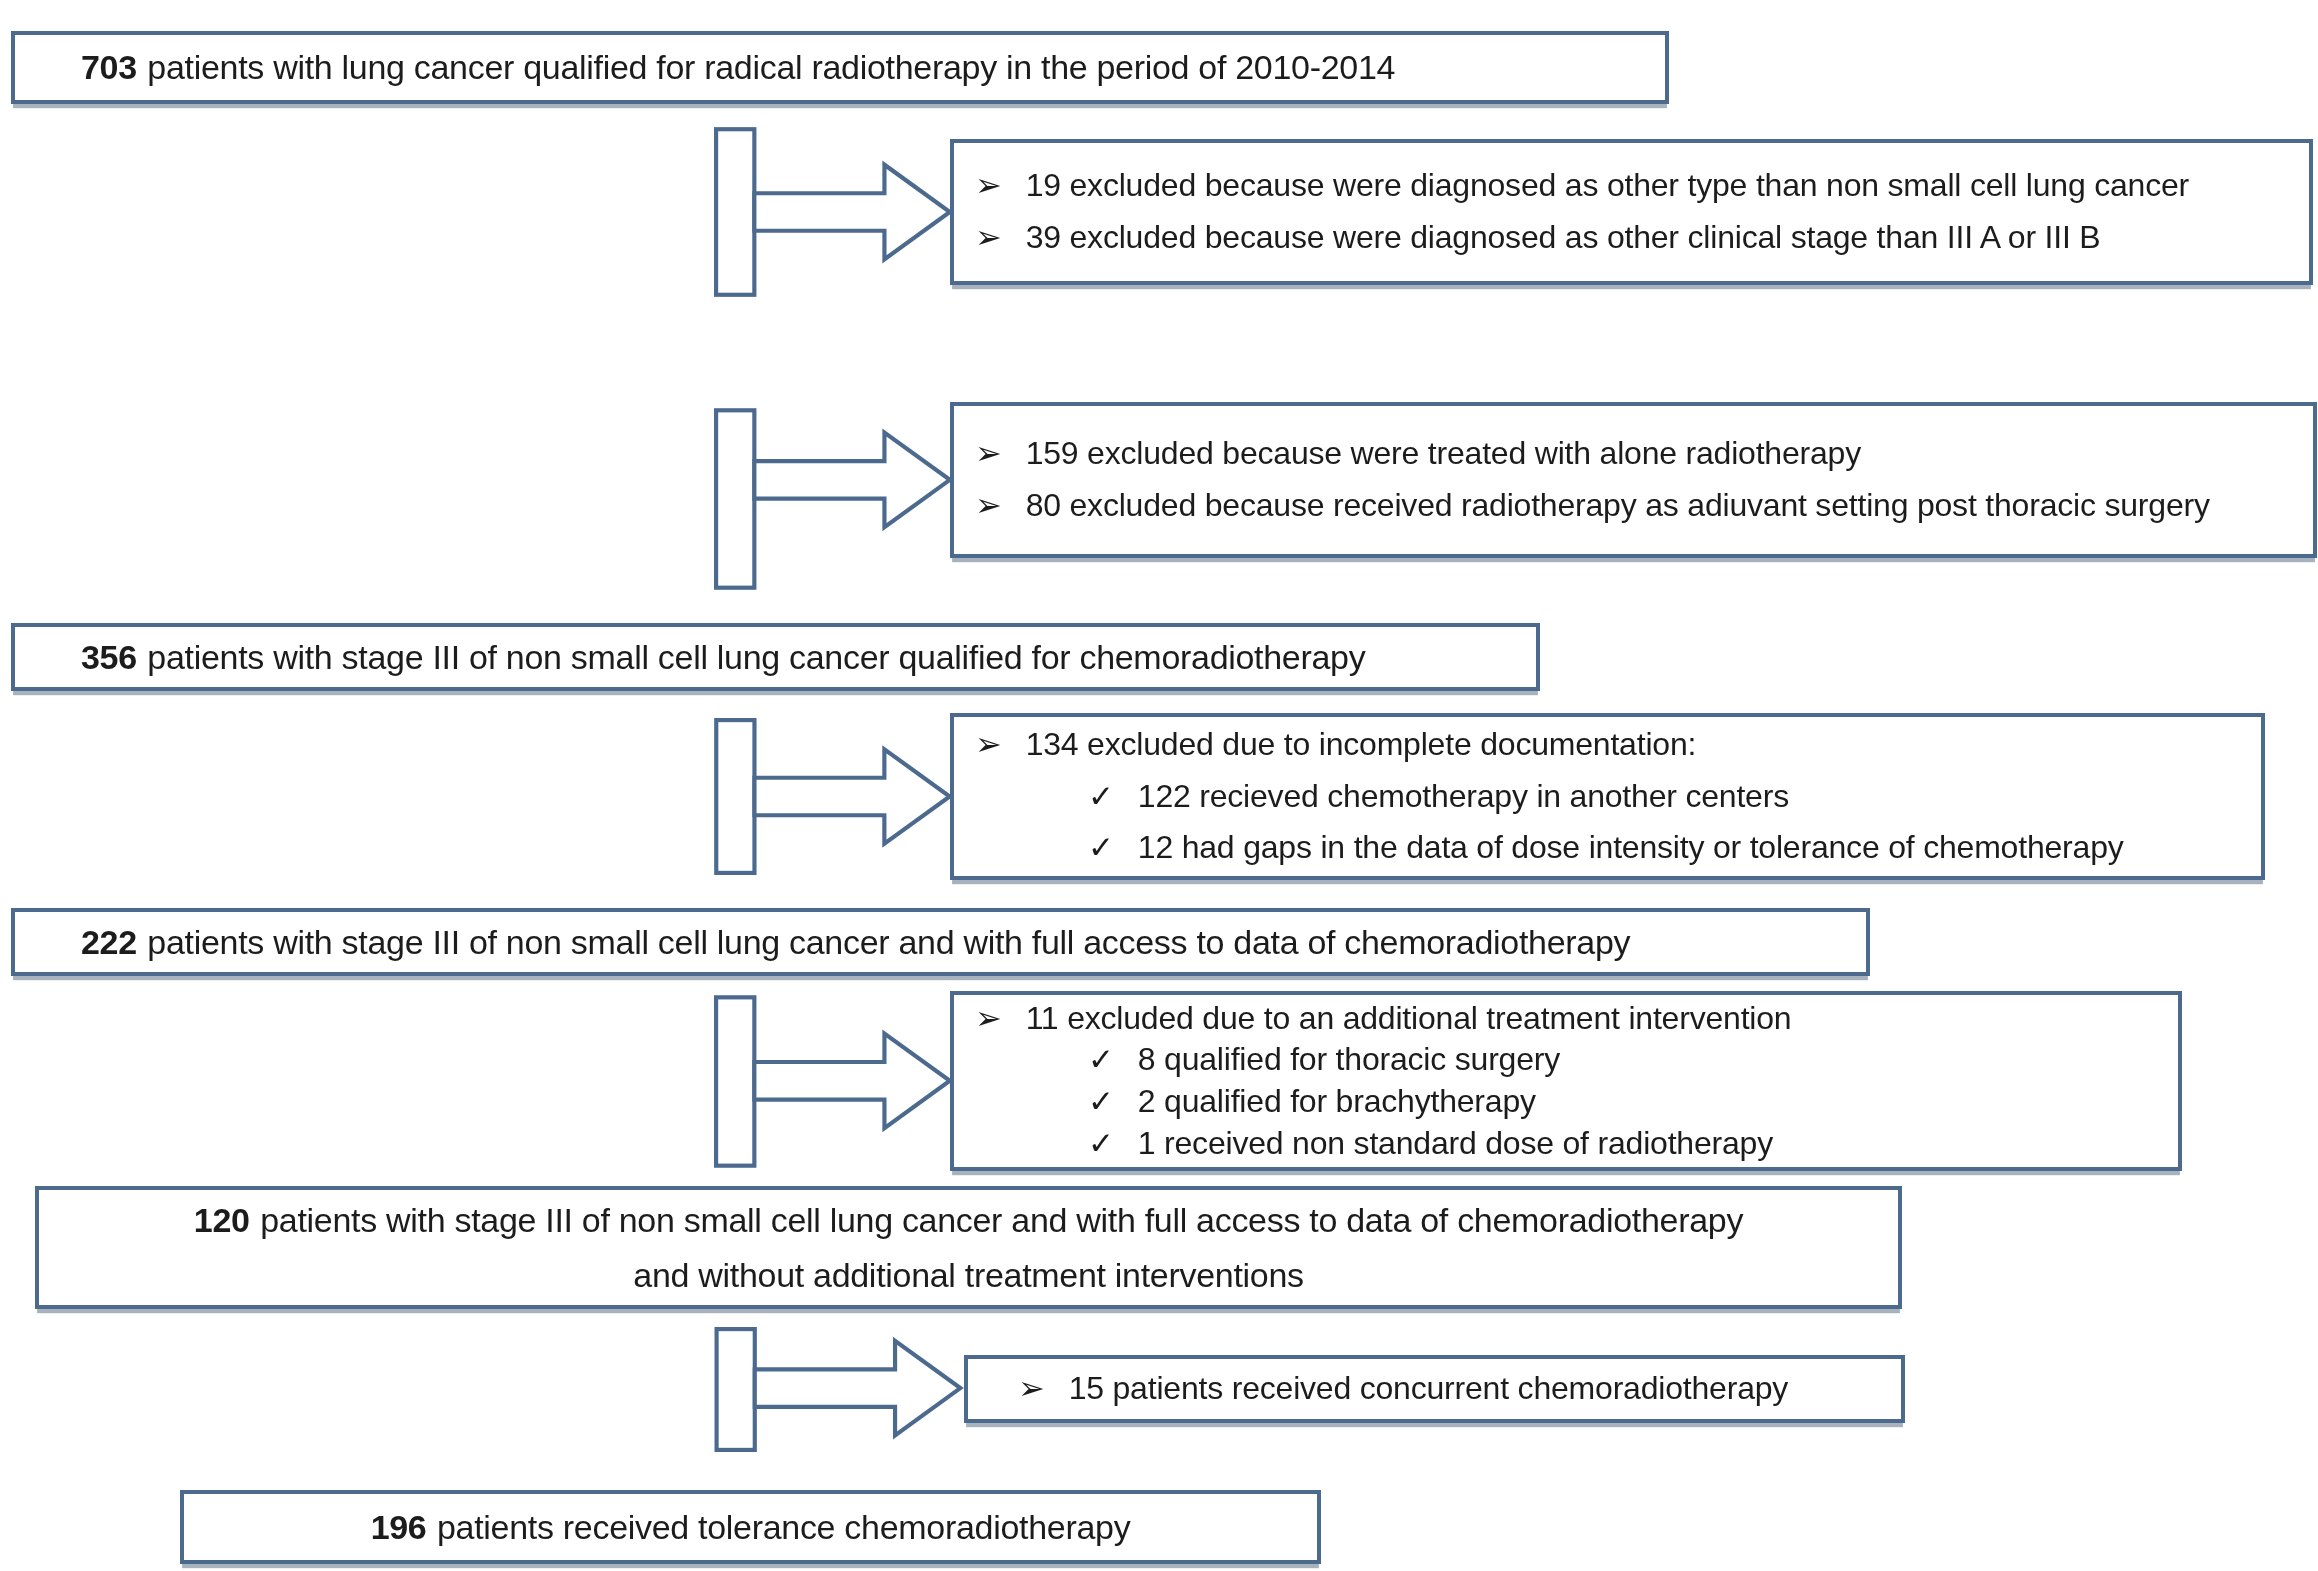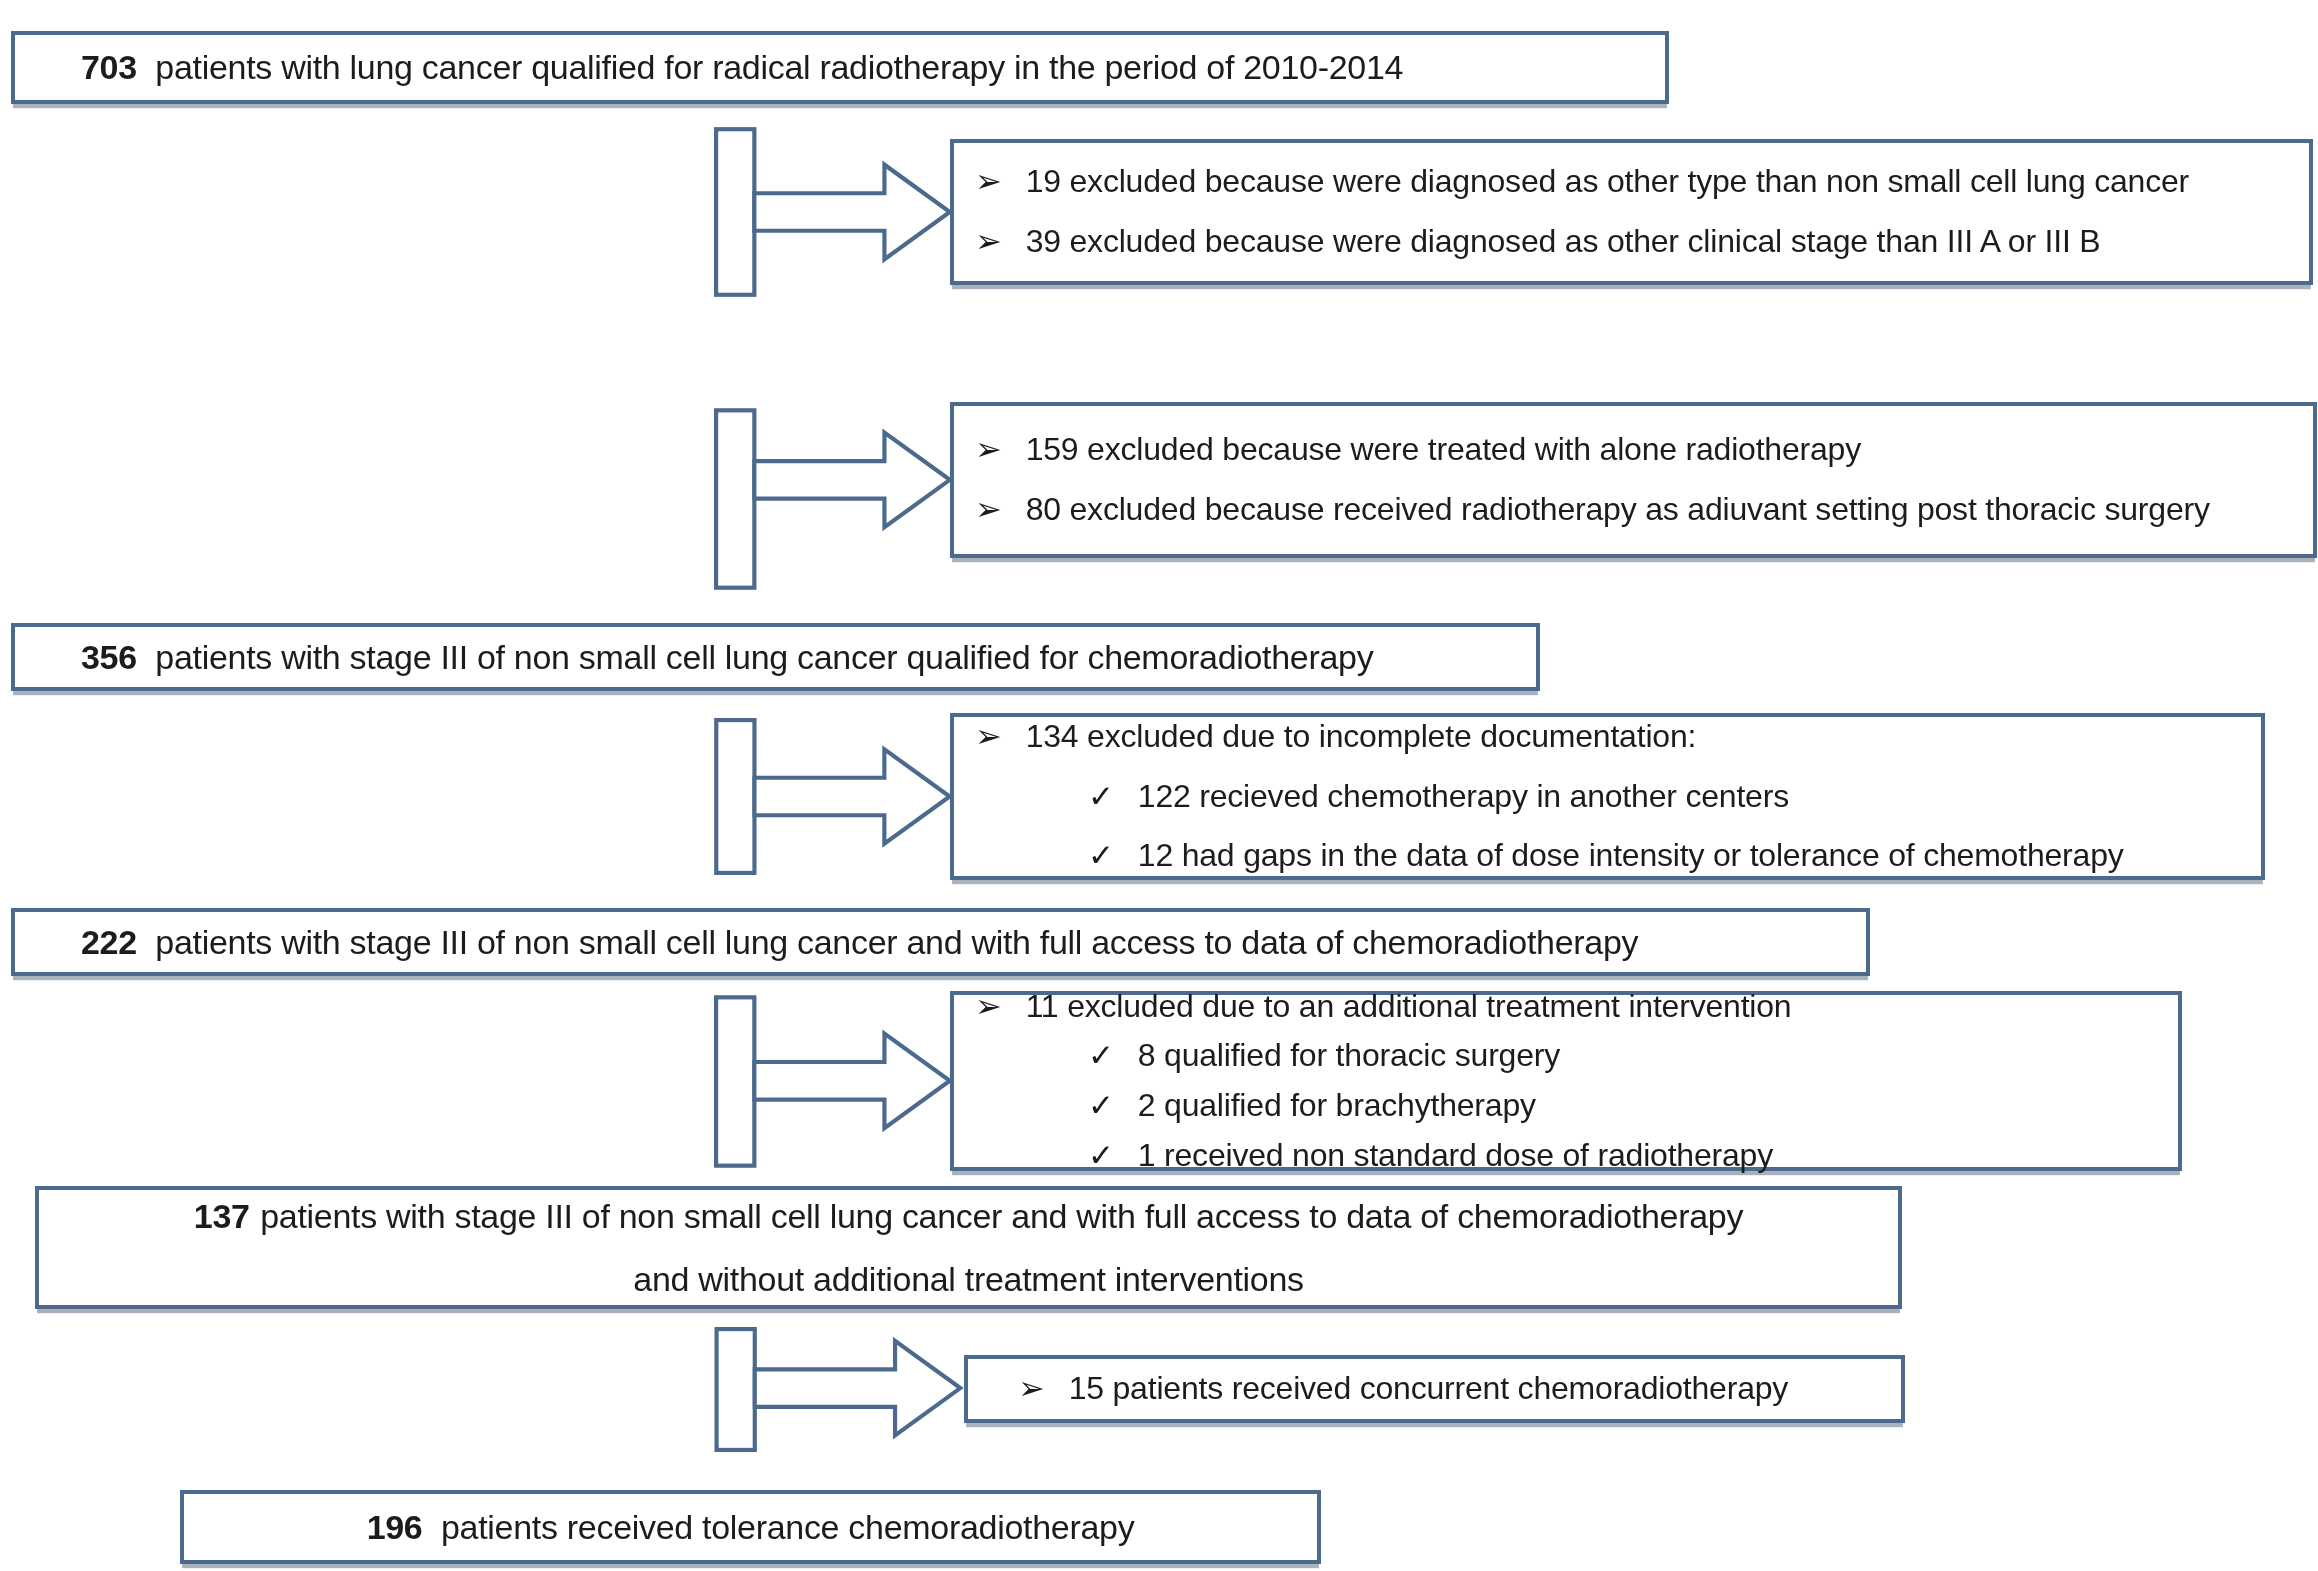--- a/index.html
+++ b/index.html
@@ -8,21 +8,21 @@
     --text:#1c1c1c;
     --bg:#ffffff;
   }
   html,body{margin:0;padding:0;background:var(--bg);}
   .page{
     position:relative;width:2319px;height:1572px;background:var(--bg);
     font-family:"Liberation Sans",sans-serif;color:var(--text);overflow:hidden;
   }
   .box{
     position:absolute;background:var(--bg);border:4.2px solid var(--border);
-    box-shadow:0 6.3px 0 -2.1px var(--shadow);box-sizing:border-box;gap:8px;
+    box-shadow:0 6.3px 0 -2.1px var(--shadow);box-sizing:border-box;
   }
   .main{
     display:flex;align-items:center;font-size:34px;letter-spacing:-0.3px;
     padding-left:66px;white-space:nowrap;
   }
   .num{font-weight:700;margin-right:10.5px;}
   .main.stacked{
     flex-direction:column;justify-content:center;align-items:center;
     padding-left:0;line-height:1.6;white-space:normal;text-align:center;
   }
@@ -133,21 +133,21 @@
       <span>2 qualified for brachytherapy</span>
     </div>
     <div class="excl-item check">
       <span class="marker">✓</span>
       <span>1 received non standard dose of radiotherapy</span>
     </div>
   </div>
 
   <div class="box main stacked" style="left:35px;top:1186px;width:1867px;height:123px">
     <div>
-      <span class="num">137</span><span>patients with stage III of non small cell lung cancer and with full access to data of chemoradiotherapy</span>
+      <span class="num">120</span><span>patients with stage III of non small cell lung cancer and with full access to data of chemoradiotherapy</span>
     </div>
     <div>and without additional treatment interventions</div>
   </div>
 
   <svg class="connector" style="left:714px;top:1327px" width="251" height="125" viewBox="0 0 360 180">
     <rect class="cshape" x="3" y="3" width="55" height="174"></rect>
     <polygon class="cshape" points="58,61 260,61 260,20 354,88 260,156 260,115 58,115"></polygon>
   </svg>
 
   <div class="box excl" style="left:964px;top:1355px;width:941px;height:68px">

